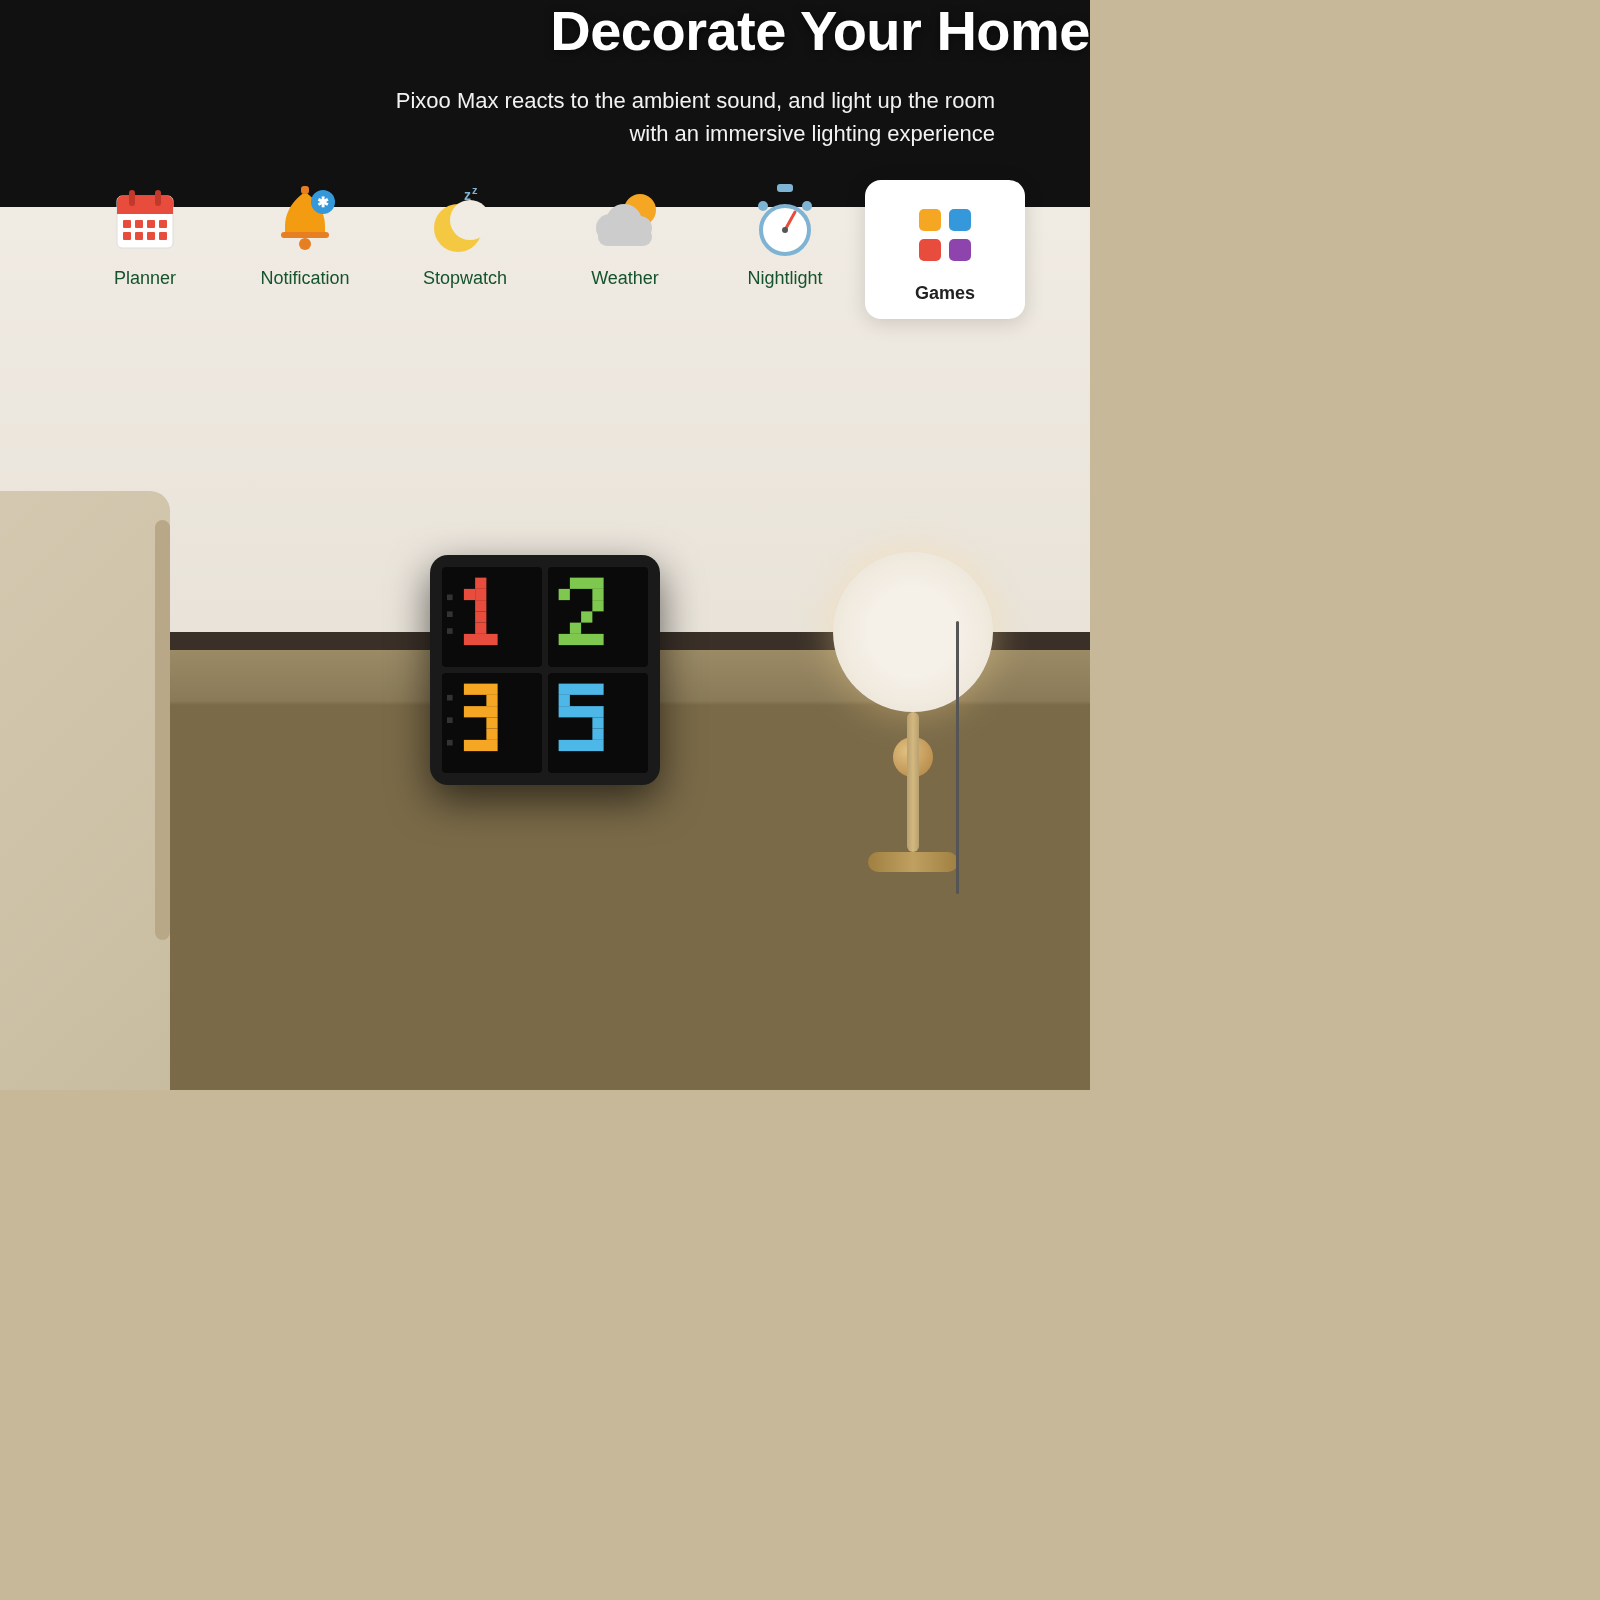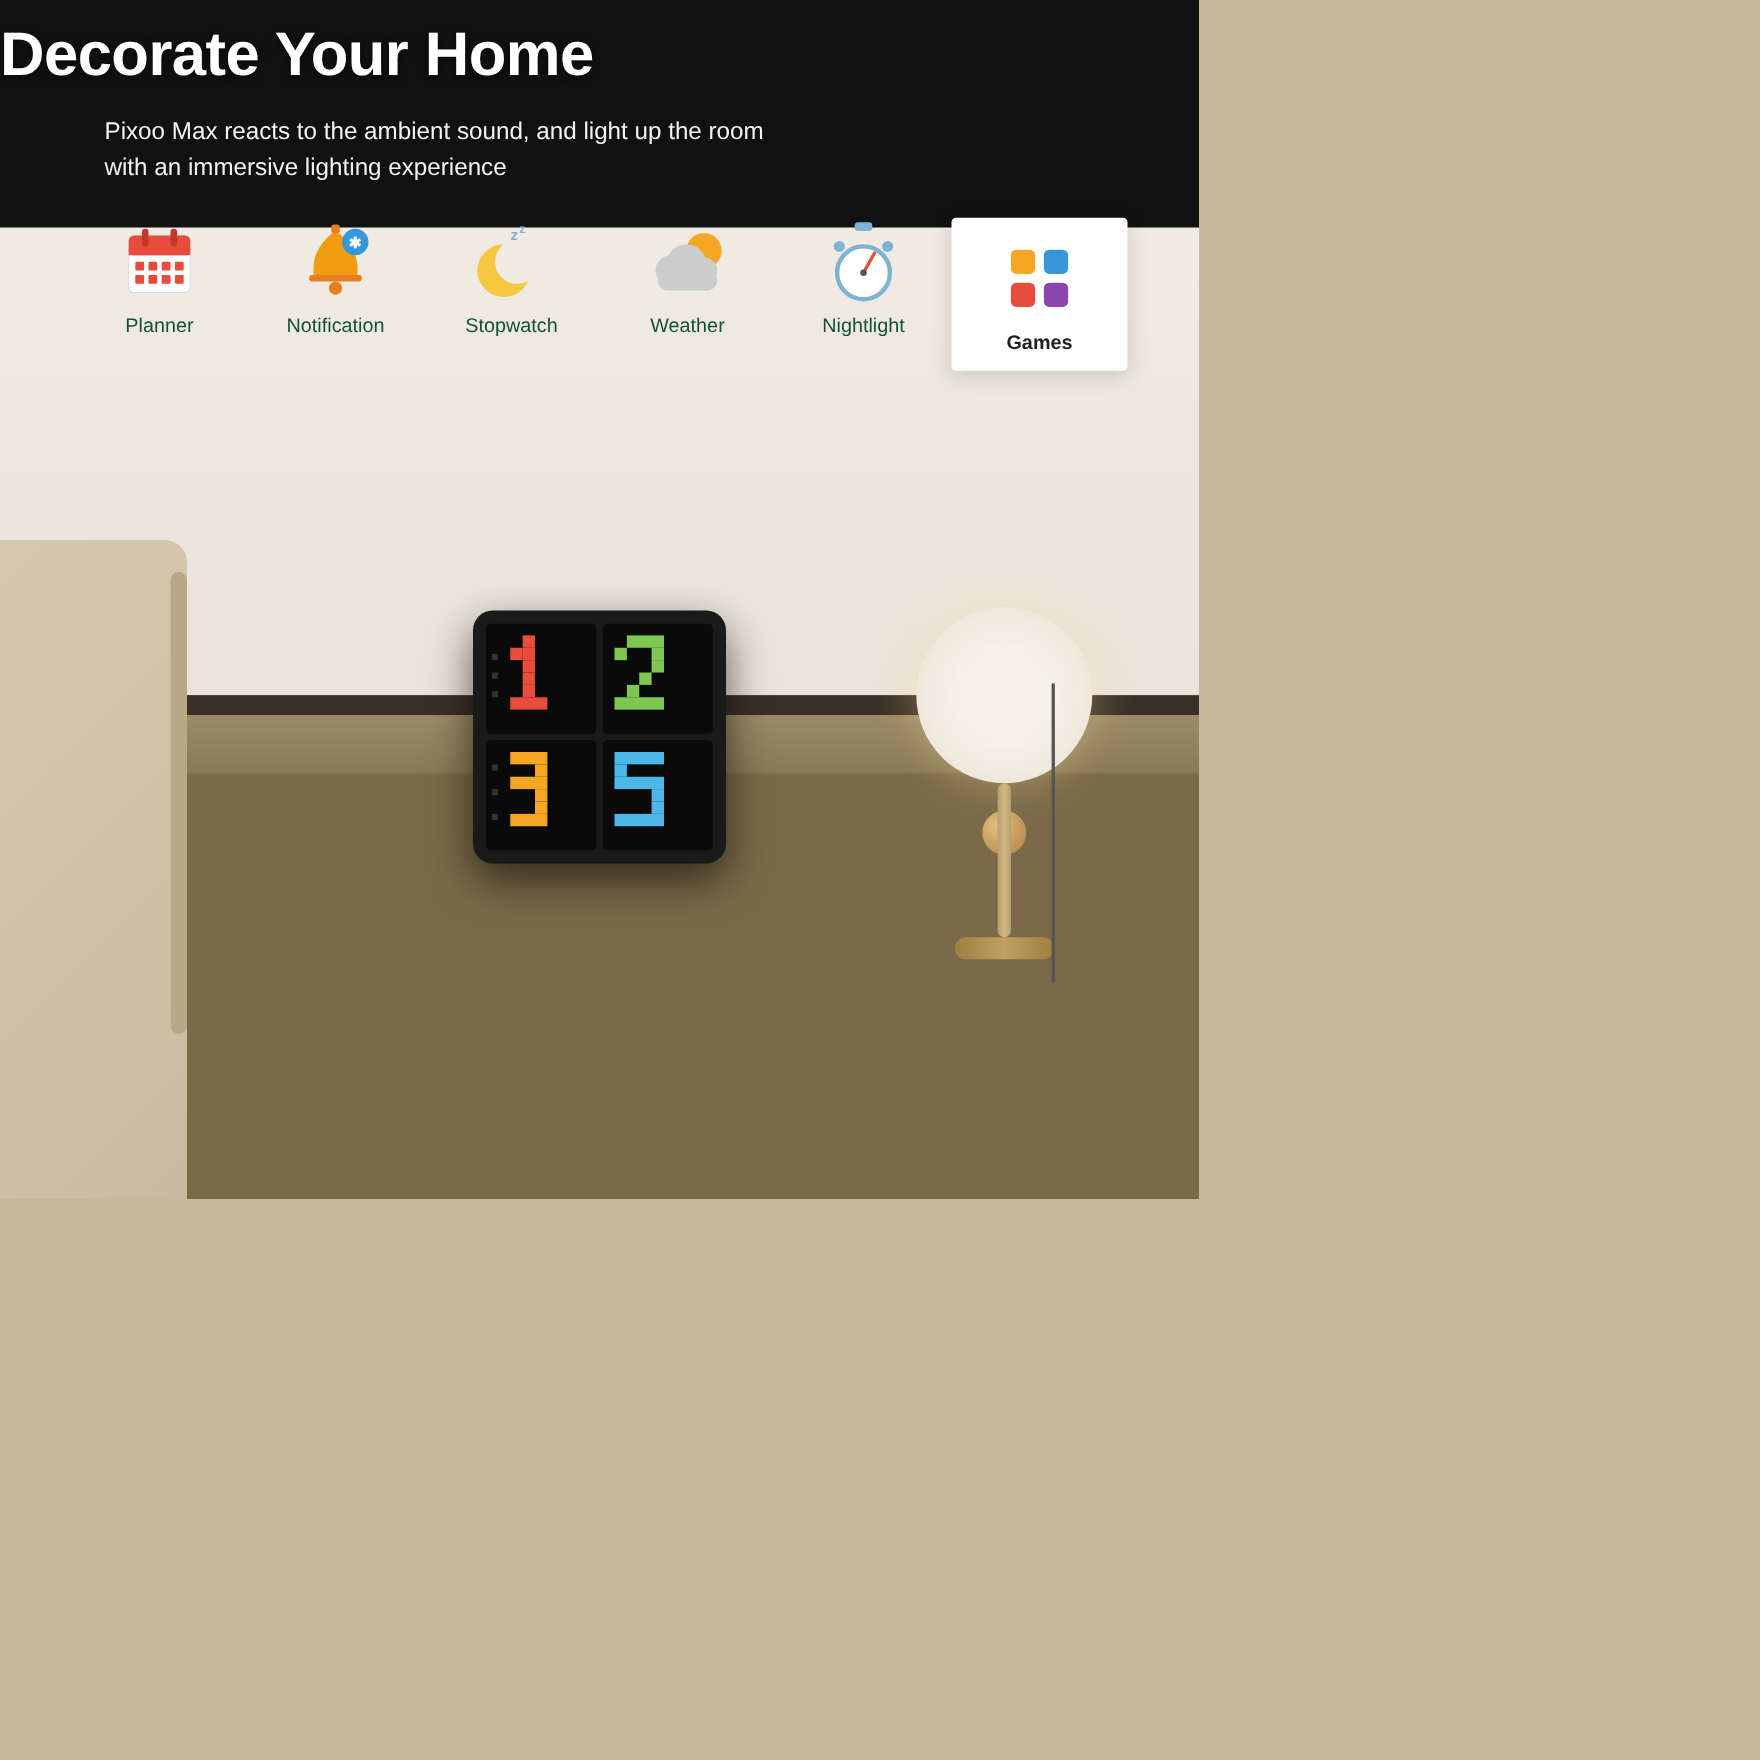--- a/index.html
+++ b/index.html
@@ -63,22 +63,21 @@
     
     .content {
       position: absolute;
       top: 0; left: 0;
       width: 100%; height: 100%;
       z-index: 10;
     }
 
     
     .header-section {
-      text-align: left;
-      padding-top: 18px;
+      text-align: right;
       color: white;
     }
 
     .main-title {
       font-size: 56px;
       font-weight: 900;
       color: white;
       letter-spacing: -0.5px;
       line-height: 1.1;
       text-shadow: 0 2px 8px rgba(0,0,0,0.5);
@@ -108,21 +107,21 @@
     .feature-item {
       display: flex;
       flex-direction: column;
       align-items: center;
       width: 160px;
       cursor: pointer;
     }
 
     .feature-item.active {
       background: white;
-      border-radius: 4px;
+      border-radius: 16px;
       padding: 15px 20px;
       box-shadow: 0 4px 20px rgba(0,0,0,0.15);
     }
 
     .feature-icon {
       width: 80px;
       height: 80px;
       display: flex;
       align-items: center;
       justify-content: center;

